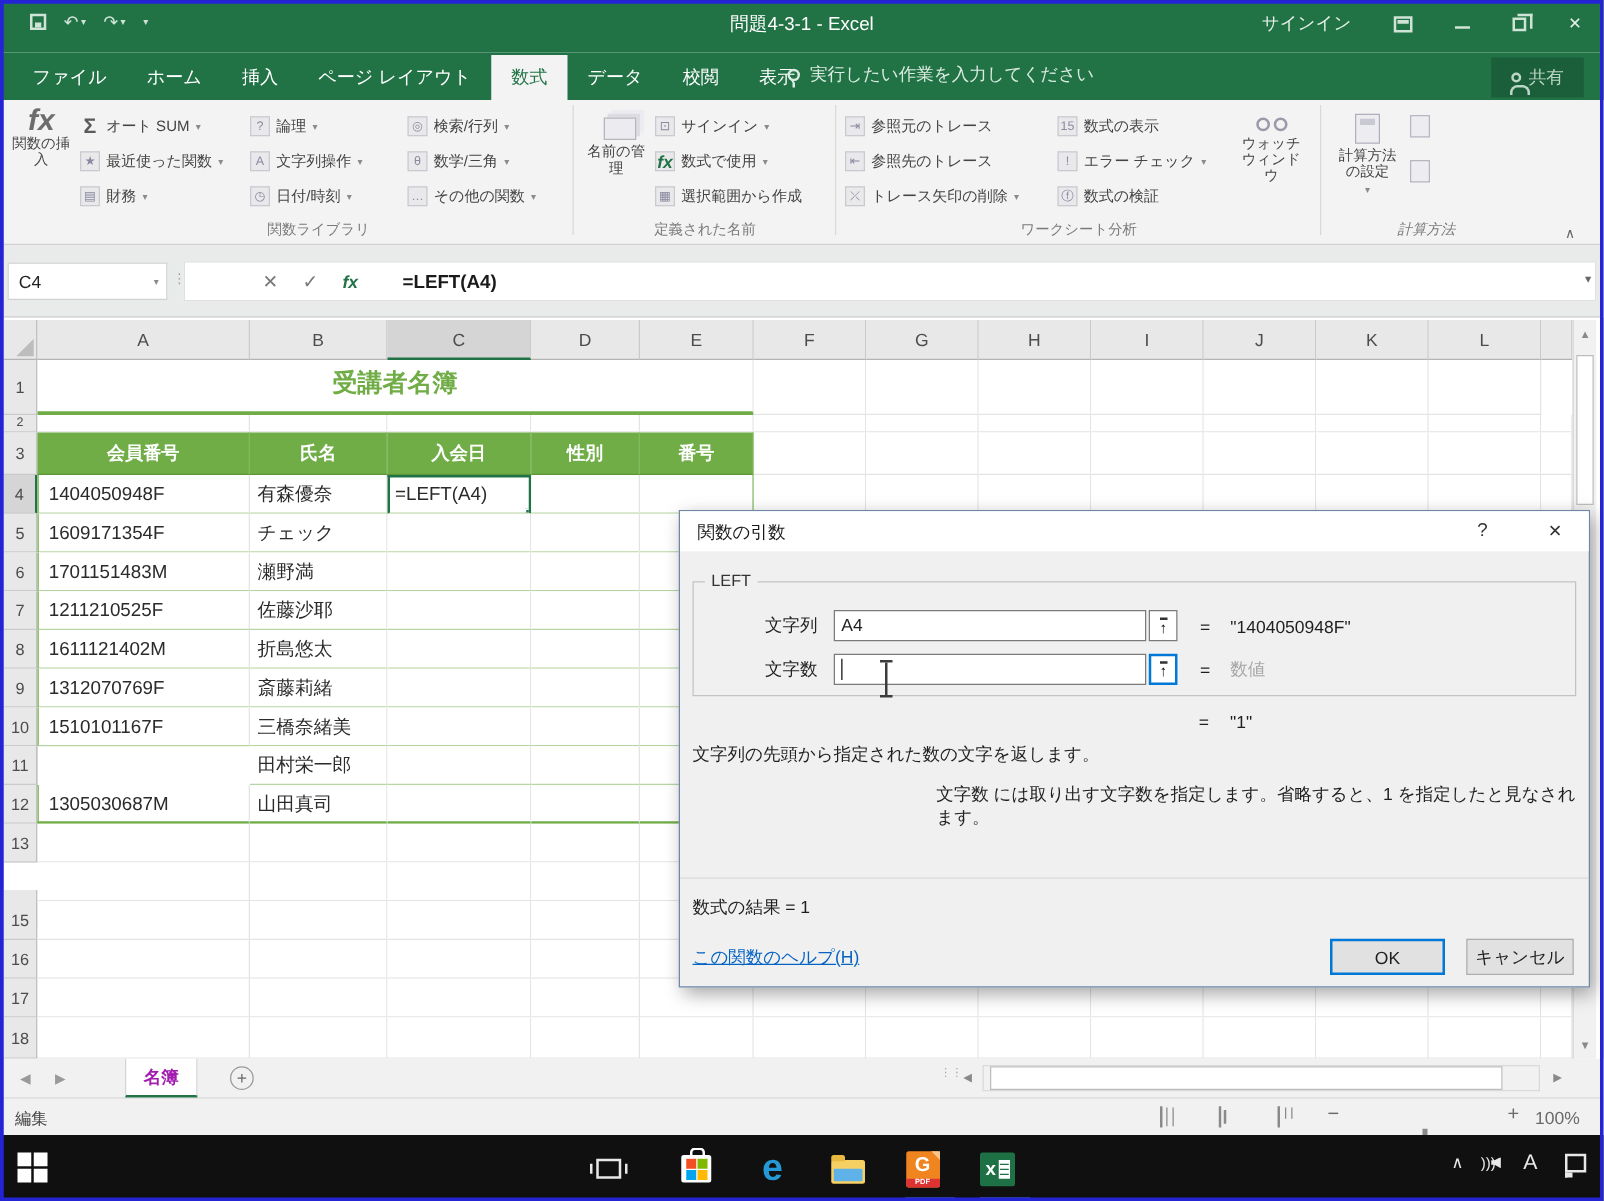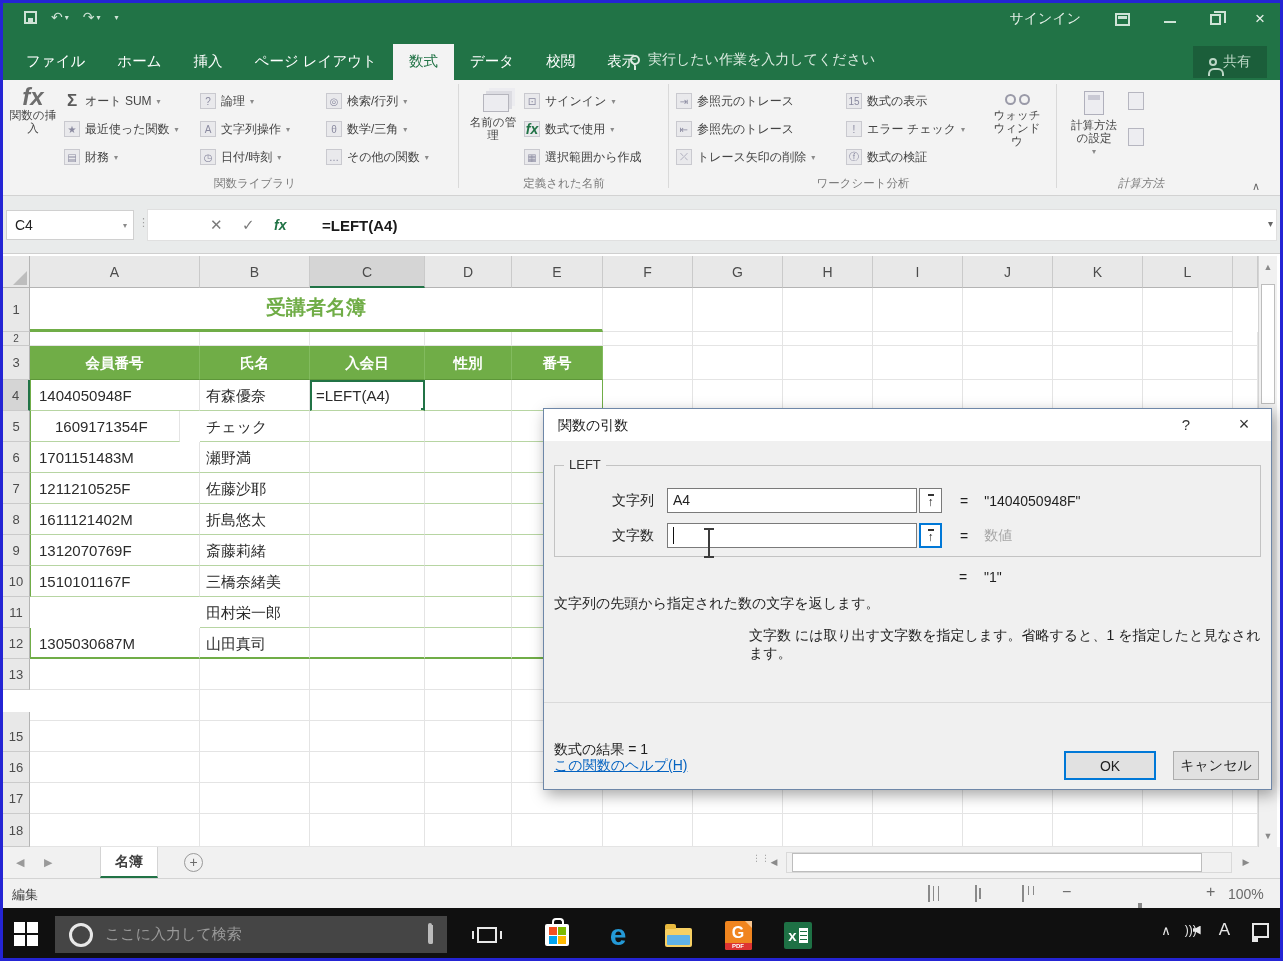--- a/index.html
+++ b/index.html
@@ -82,21 +82,21 @@
   .fillhandle{position:absolute;right:-3px;bottom:-3px;width:6px;height:6px;background:#217346;border:1px solid #fff;}
 
   
   .vscroll{left:1258px;top:256px;width:19px;height:591px;background:#f1f1f1;border-left:1px solid #d4d4d4;z-index:2;}
   .sbarrow{color:#8a8a8a;font-size:9px;text-align:center;width:100%;}
   .vthumb{left:2px;top:28px;width:14px;height:120px;background:#fff;border:1px solid #bdbdbd;}
 
   
   .sheetbar{left:0;top:847px;width:1283px;height:32px;background:#f1f1f1;border-bottom:1px solid #d4d4d4;z-index:5;font-size:14px;color:#555;}
   .navarr{color:#9a9a9a;font-size:11px;}
-  .sheettab{left:100px;top:0;width:58px;height:31px;background:#fff;border-right:1px solid #d4d4d4;border-left:1px solid #d4d4d4;border-bottom:2px solid #217346;color:#404040;font-weight:bold;display:flex;align-items:center;justify-content:center;}
+  .sheettab{left:100px;top:0;width:58px;height:31px;background:#fff;border-right:1px solid #d4d4d4;border-left:1px solid #d4d4d4;border-bottom:2px solid #217346;color:#a21caf;font-weight:bold;display:flex;align-items:center;justify-content:center;}
   .addsheet{left:184px;top:6px;width:19px;height:19px;border:1px solid #9a9a9a;border-radius:50%;color:#6a6a6a;font-size:14px;line-height:17px;text-align:center;}
   .hs-track{left:786px;top:5px;width:446px;height:21px;background:#f1f1f1;border:1px solid #d9d9d9;}
   .hs-thumb{left:792px;top:6px;width:410px;height:19px;background:#fff;border:1px solid #bdbdbd;}
   .hsbtn{top:5px;width:20px;height:21px;color:#8a8a8a;font-size:9px;text-align:center;line-height:21px;}
   .hdots{left:752px;top:8px;color:#a5a5a5;font-size:9px;line-height:7px;text-align:center;}
 
   
   .statusbar{left:0;top:879px;width:1283px;height:29px;background:#f1f1f1;z-index:5;font-size:13px;color:#444;}
   .viewic{width:17px;height:15px;border:1px solid #8a8a8a;position:relative;background:#fdfdfd;}
   .viewic.grid:after{content:"";position:absolute;left:4px;top:0;bottom:0;width:1px;background:#8a8a8a;box-shadow:5px 0 0 #8a8a8a;}
@@ -185,20 +185,21 @@
       <span class="qicon">
           <span>↶</span>
           <span class="tinydd">▾</span>
         </span>
       <span class="qicon">
           <span>↷</span>
           <span class="tinydd">▾</span>
         </span>
       <span class="qicon tinydd">▾</span>
     </div>
+    <div class="ab wintitle">問題4-3-1 - Excel</div>
     <div class="ab tbright">
       <span>サインイン</span>
       <span class="ribdispicon"></span>
       <span class="minico"></span>
       <span class="restico"></span>
       <span class="closeico">×</span>
     </div>
   </div>
 
   <div class="ab tabrow">
@@ -438,21 +439,21 @@
       <div class="cell" style="position: absolute; left: 509px; top: 124px; width: 91px; height: 31px; line-height: 31px; border-bottom: 1px solid rgb(183, 213, 162); border-right: 1px solid rgb(112, 173, 71);"></div>
       <div class="cell" style="position: absolute; left: 600px; top: 124px; width: 90px; height: 31px; line-height: 31px;"></div>
       <div class="cell" style="position: absolute; left: 690px; top: 124px; width: 90px; height: 31px; line-height: 31px;"></div>
       <div class="cell" style="position: absolute; left: 780px; top: 124px; width: 90px; height: 31px; line-height: 31px;"></div>
       <div class="cell" style="position: absolute; left: 870px; top: 124px; width: 90px; height: 31px; line-height: 31px;"></div>
       <div class="cell" style="position: absolute; left: 960px; top: 124px; width: 90px; height: 31px; line-height: 31px;"></div>
       <div class="cell" style="position: absolute; left: 1050px; top: 124px; width: 90px; height: 31px; line-height: 31px;"></div>
       <div class="cell" style="position: absolute; left: 1140px; top: 124px; width: 90px; height: 31px; line-height: 31px;"></div>
       <div class="cell" style="position: absolute; left: 1230px; top: 124px; width: 25px; height: 31px;"></div>
       <div class="rowhdr" style="position: absolute; left: 0px; top: 155px; width: 27px; height: 31px; line-height: 31px; font-size: 13px;">5</div>
-      <div class="cell" style="position: absolute; left: 27px; top: 155px; width: 150px; height: 31px; line-height: 31px; border-bottom: 1px solid rgb(183, 213, 162); border-left: 1px solid rgb(112, 173, 71); padding-left: 24px;">1609171354F</div>
+      <div class="cell" style="position: absolute; left: 27px; top: 155px; width: 170px; height: 31px; line-height: 31px; border-bottom: 1px solid rgb(183, 213, 162); border-left: 1px solid rgb(112, 173, 71); padding-left: 8px;">1609171354F</div>
       <div class="cell" style="position: absolute; left: 197px; top: 155px; width: 110px; height: 31px; line-height: 31px; border-bottom: 1px solid rgb(183, 213, 162); padding-left: 6px;">チェック</div>
       <div class="cell" style="position: absolute; left: 307px; top: 155px; width: 115px; height: 31px; line-height: 31px; border-bottom: 1px solid rgb(183, 213, 162);"></div>
       <div class="cell" style="position: absolute; left: 422px; top: 155px; width: 87px; height: 31px; line-height: 31px; border-bottom: 1px solid rgb(183, 213, 162);"></div>
       <div class="cell" style="position: absolute; left: 509px; top: 155px; width: 91px; height: 31px; line-height: 31px; border-bottom: 1px solid rgb(183, 213, 162); border-right: 1px solid rgb(112, 173, 71);"></div>
       <div class="cell" style="position: absolute; left: 600px; top: 155px; width: 90px; height: 31px; line-height: 31px;"></div>
       <div class="cell" style="position: absolute; left: 690px; top: 155px; width: 90px; height: 31px; line-height: 31px;"></div>
       <div class="cell" style="position: absolute; left: 780px; top: 155px; width: 90px; height: 31px; line-height: 31px;"></div>
       <div class="cell" style="position: absolute; left: 870px; top: 155px; width: 90px; height: 31px; line-height: 31px;"></div>
       <div class="cell" style="position: absolute; left: 960px; top: 155px; width: 90px; height: 31px; line-height: 31px;"></div>
       <div class="cell" style="position: absolute; left: 1050px; top: 155px; width: 90px; height: 31px; line-height: 31px;"></div>
@@ -704,44 +705,37 @@
         </span>
       <span class="eq">=</span>
       <span class="fldresult grayres">数値</span>
     </div>
 
     <span class="ab" style="left:415px;top:160px;">=</span>
     <span class="ab" style="left:440px;top:160px;">"1"</span>
     <div class="ab" style="left:10px;top:186px;">文字列の先頭から指定された数の文字を返します。</div>
     <div class="ab" style="left:205px;top:218px;width:515px;">文字数  には取り出す文字数を指定します。省略すると、1 を指定したと見なされます。</div>
     <div class="ab dlgdivider"></div>
-    <div class="ab" style="left:10px;top:308px;margin-top:24px;">数式の結果 =  1</div>
+    <div class="ab" style="left:10px;top:308px;">数式の結果 =  1</div>
     <a class="ab dlink" style="left:10px;top:348px;">この関数のヘルプ(H)</a>
     <div class="ab dbtn ok" style="left:520px;top:342px;width:92px;">OK</div>
     <div class="ab dbtn" style="left:629px;top:342px;width:86px;">キャンセル</div>
   </div>
 
   <div class="ab ibeam">
       <span class="bar"></span>
     </div>
 
   <div class="ab taskbar">
     <div class="ab startbtn">
         <i></i>
         <i></i>
         <i></i>
         <i></i>
       </div>
-    <div class="ab searchbox">
-      <span class="cortana"></span>
-      <span>ここに入力して検索</span>
-      <span class="micwrap">
-        <span class="micbody"></span><span class="micarc"></span><span class="micstem"></span>
-      </span>
-    </div>
     <div class="ab tkicon" style="left:467px;">
         <span class="tvicon"></span>
       </div>
     <div class="ab tkicon" style="left:537px;">
         <span class="storeic">
           <i></i>
           <i></i>
           <i></i>
           <i></i>
         </span>

